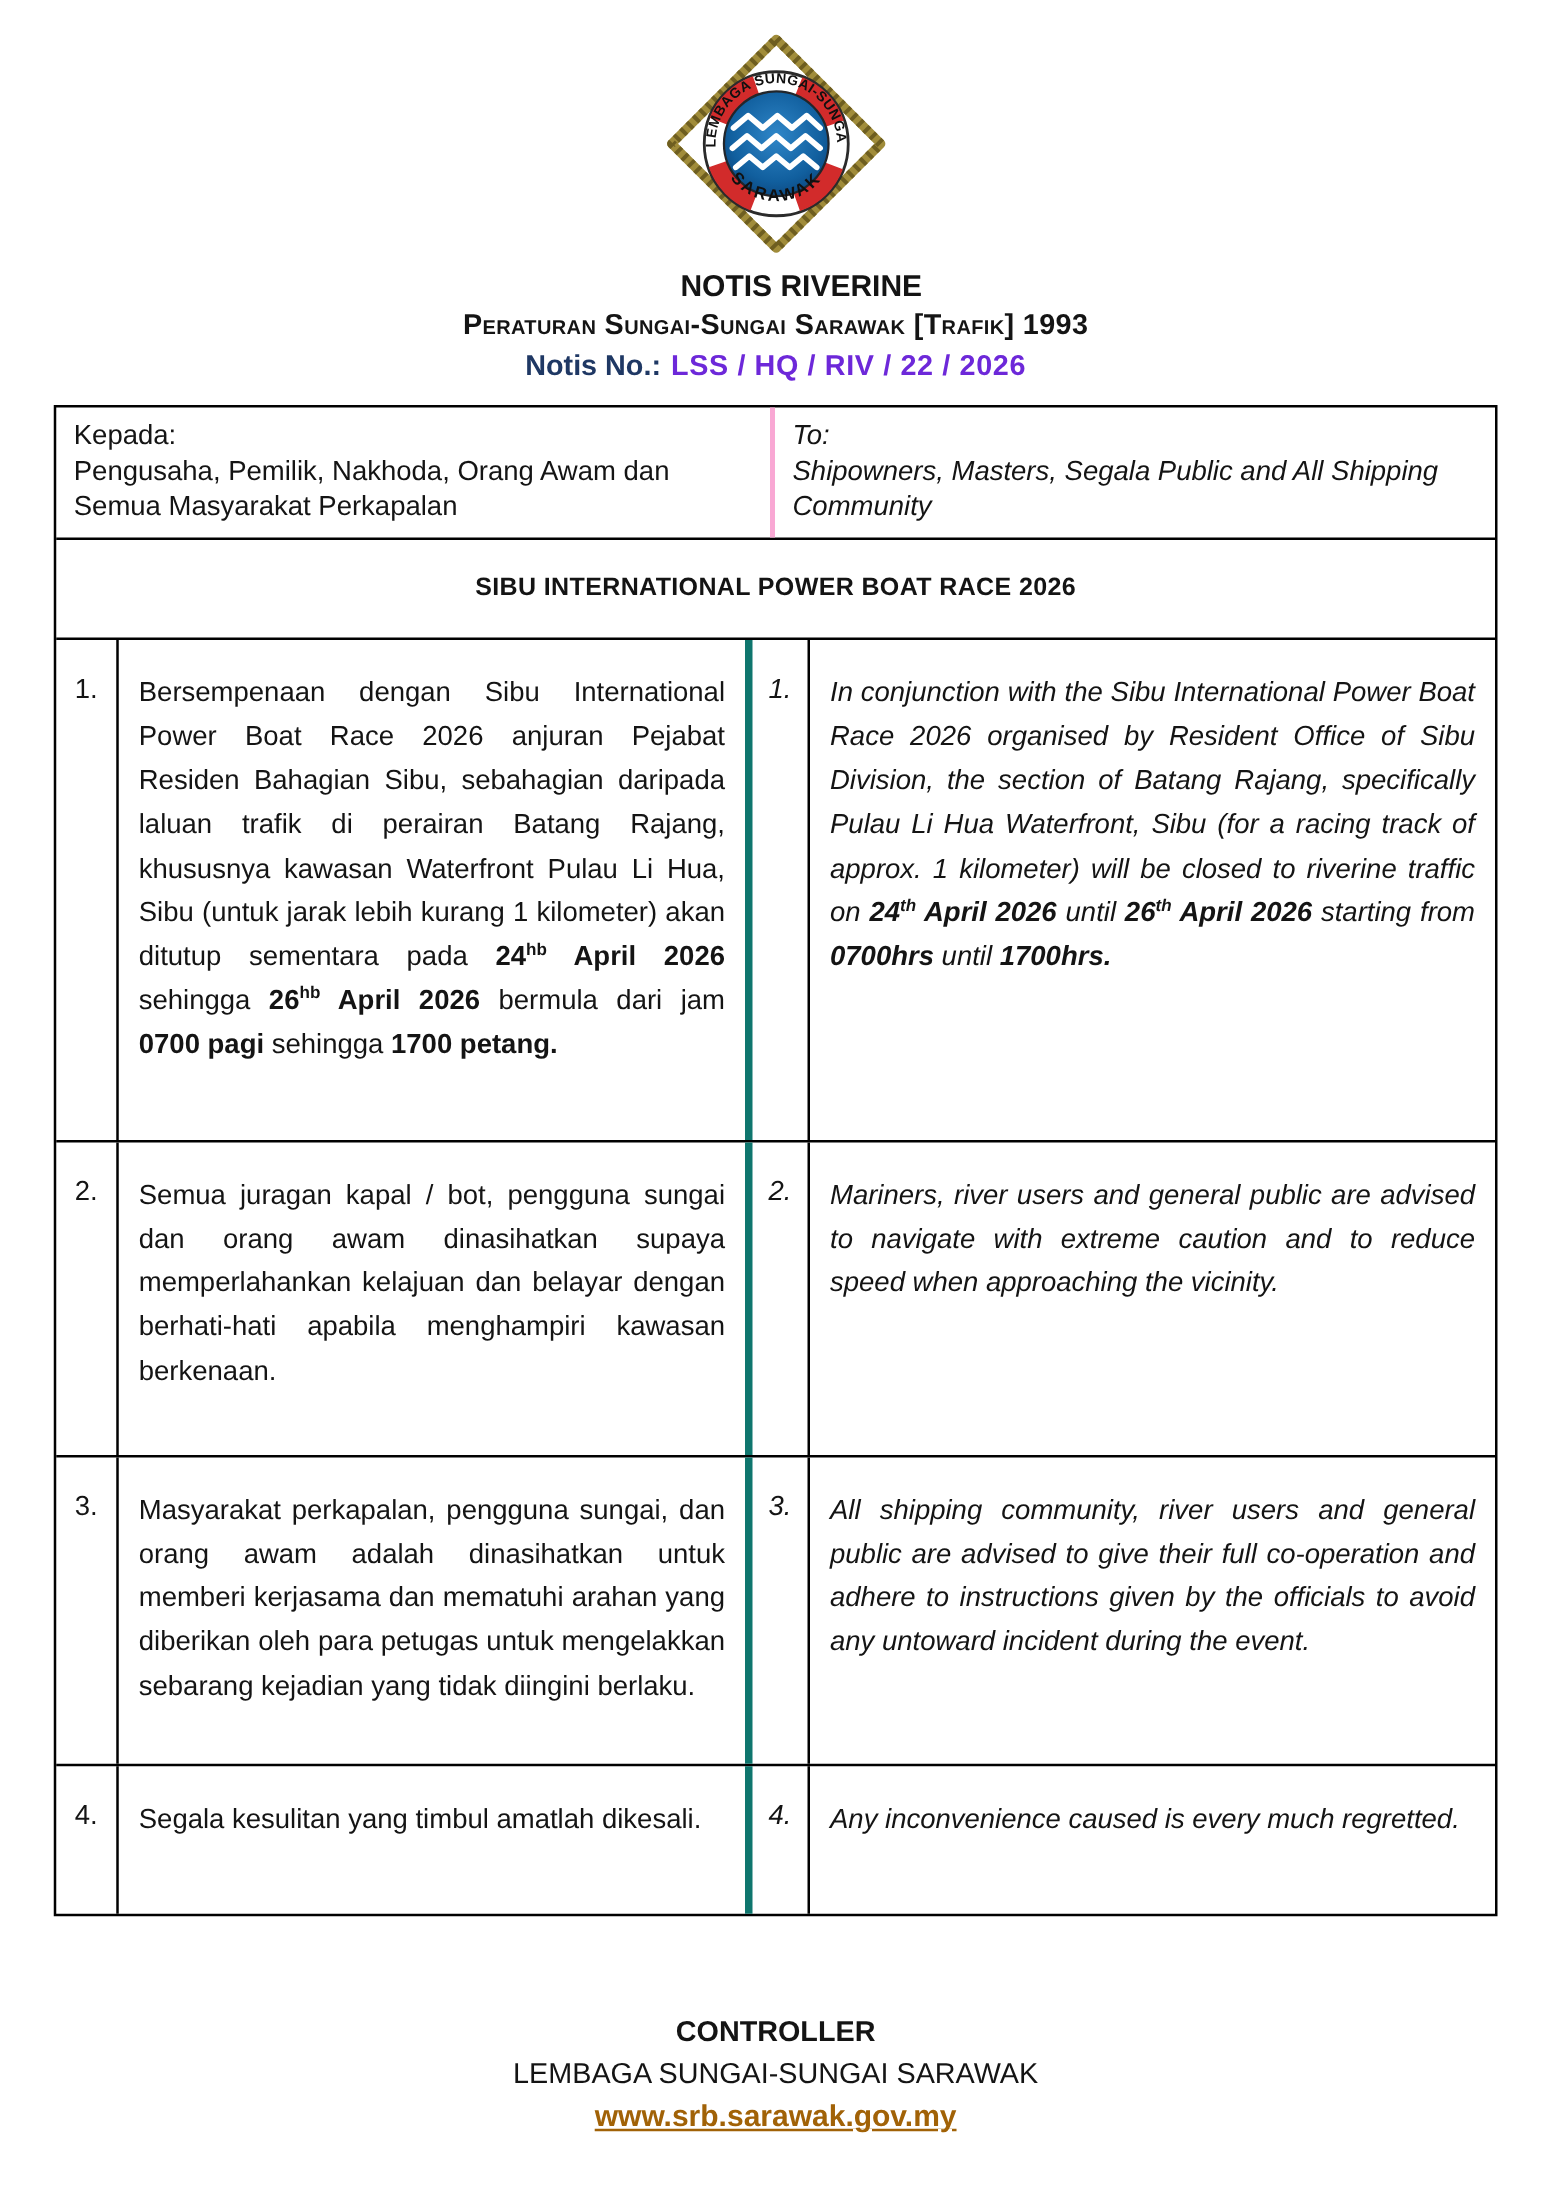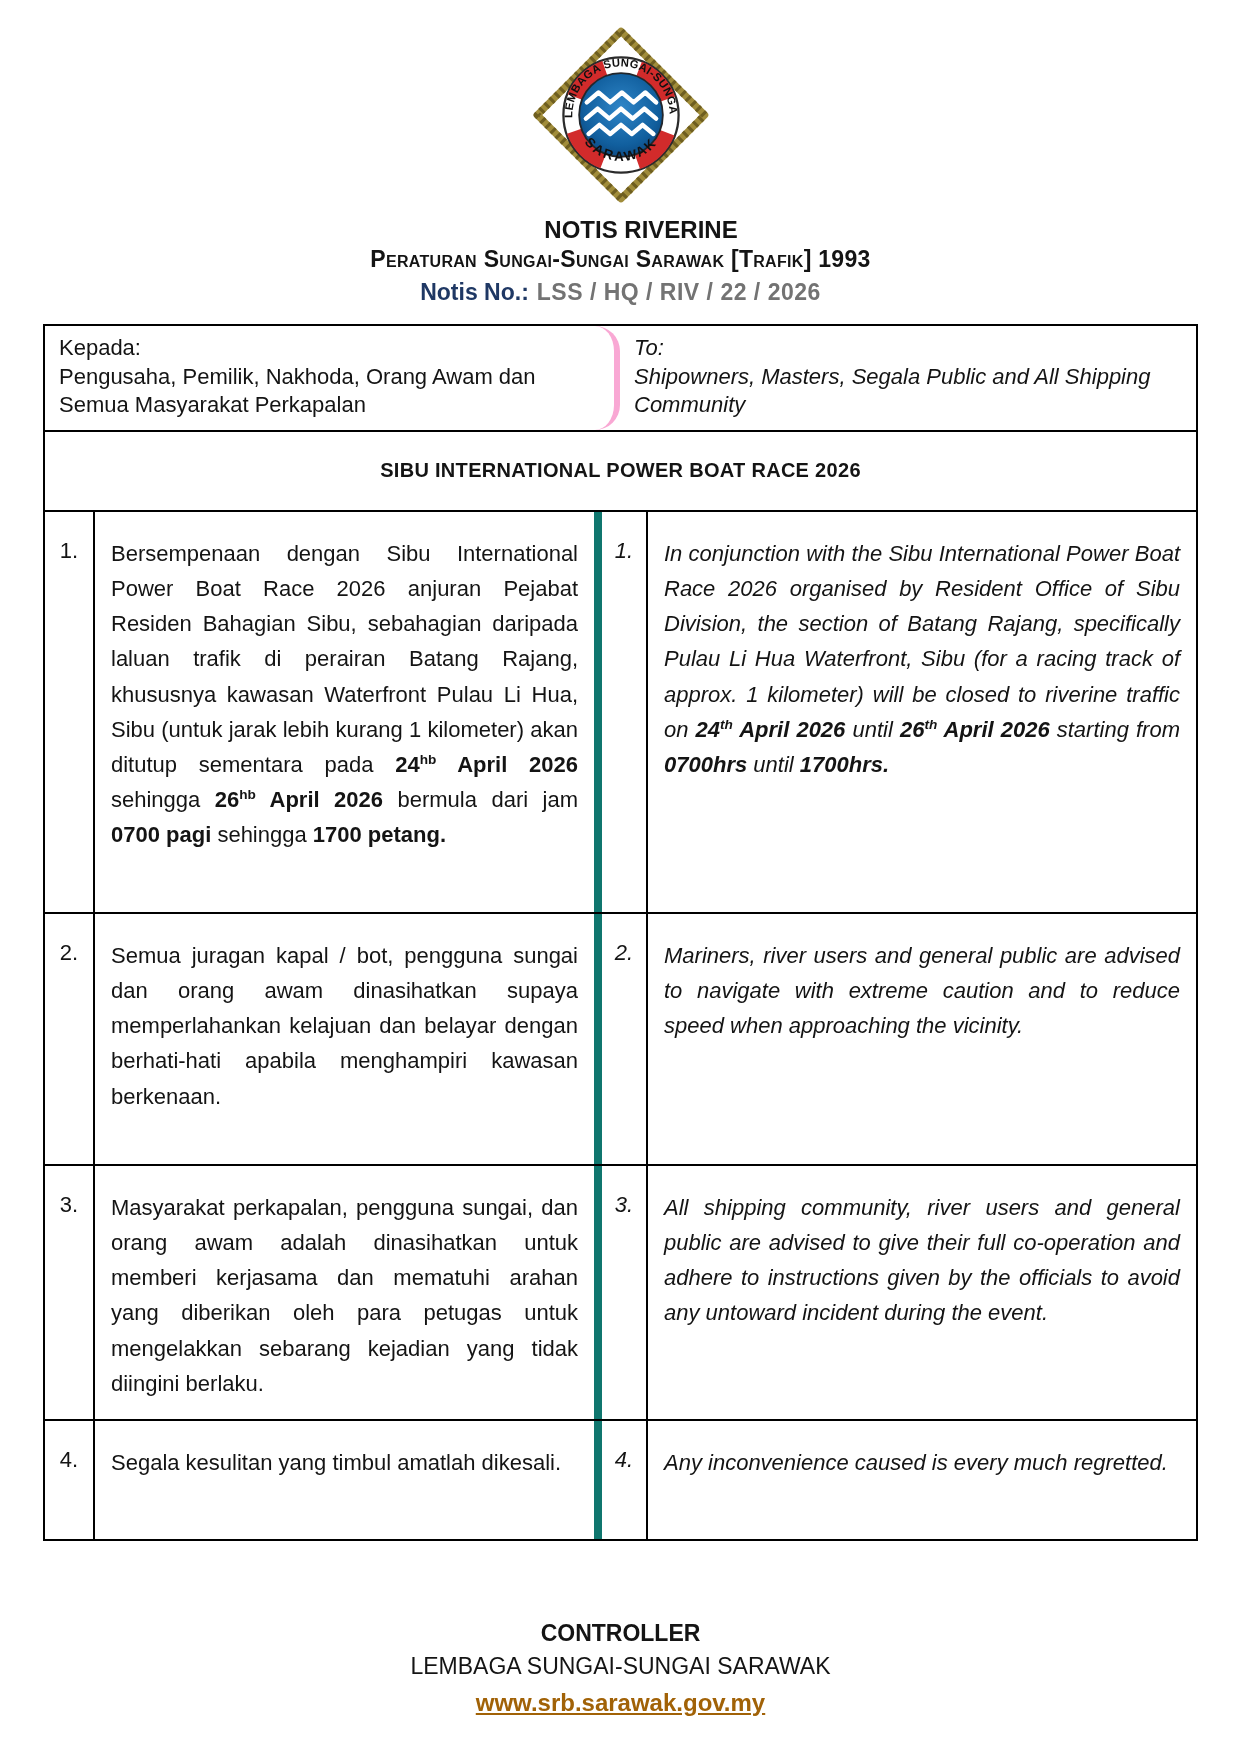--- a/index.html
+++ b/index.html
@@ -7,40 +7,40 @@
     width:1241px;min-height:1755px;margin:0 auto;background:#fff;
     font-family:"Liberation Sans","DejaVu Sans",sans-serif;color:#141414;
     padding-top:24px;box-sizing:border-box;overflow:hidden;
   }
   .logo-wrap{width:180px;height:182px;margin:0 auto;}
 
   .hdr{text-align:center;margin-top:8px;line-height:1.3;}
   .hdr-title{font-size:24px;font-weight:700;margin-left:41px;}
   .hdr-sub{font-size:23px;font-weight:700;font-variant:small-caps;letter-spacing:.3px;}
   .hdr-notice{font-size:23px;font-weight:700;color:#1F3864;margin-top:3px;}
-  .hdr-notice .val{color:#737373;margin-left:8px;letter-spacing:.5px;}
+  .hdr-notice .val{color:#6d28d9;margin-left:8px;letter-spacing:.5px;}
 
   .doc-table{margin:16px 43px 0 43px;border:2px solid #000;}
   .t-row{display:grid;border-top:2px solid #000;}
   .t-row:first-child{border-top:none;}
   .cell{box-sizing:border-box;}
 
   .addr-row{grid-template-columns:575px 1fr;min-height:96px;}
   .addr-cell{padding:8px 14px 10px 14px;font-size:22px;line-height:1.3;}
-  .addr-left{border-right:6px solid #f9a8d4;border-radius:25px;}
+  .addr-left{border-right:4px solid #f9a8d4;}
   .addr-right{font-style:italic;}
 
   .subject-row{grid-template-columns:1fr;min-height:78px;}
   .subject-cell{display:flex;align-items:center;justify-content:center;
     font-weight:700;font-size:20px;letter-spacing:.3px;}
 
   .item-row{grid-template-columns:50px 507px 46px 1fr;}
   .num-cell{border-right:2px solid #000;padding-top:26px;text-align:center;font-size:22px;}
   .body-cell{padding:24px 16px 18px 16px;font-size:22px;line-height:1.6;text-align:justify;}
-  .malay-cell{border-right:8px solid #0f766e;}
+  .malay-cell{border-right:6px solid #0f766e;}
   .num-en,.english-cell{font-style:italic;}
 
   .row-1{min-height:400px;}
   .row-2{min-height:250px;}
   .row-3{min-height:245px;}
   .row-4{min-height:118px;}
 
   sup{font-size:.62em;line-height:0;vertical-align:super;}
   .b{font-weight:700;}
 

